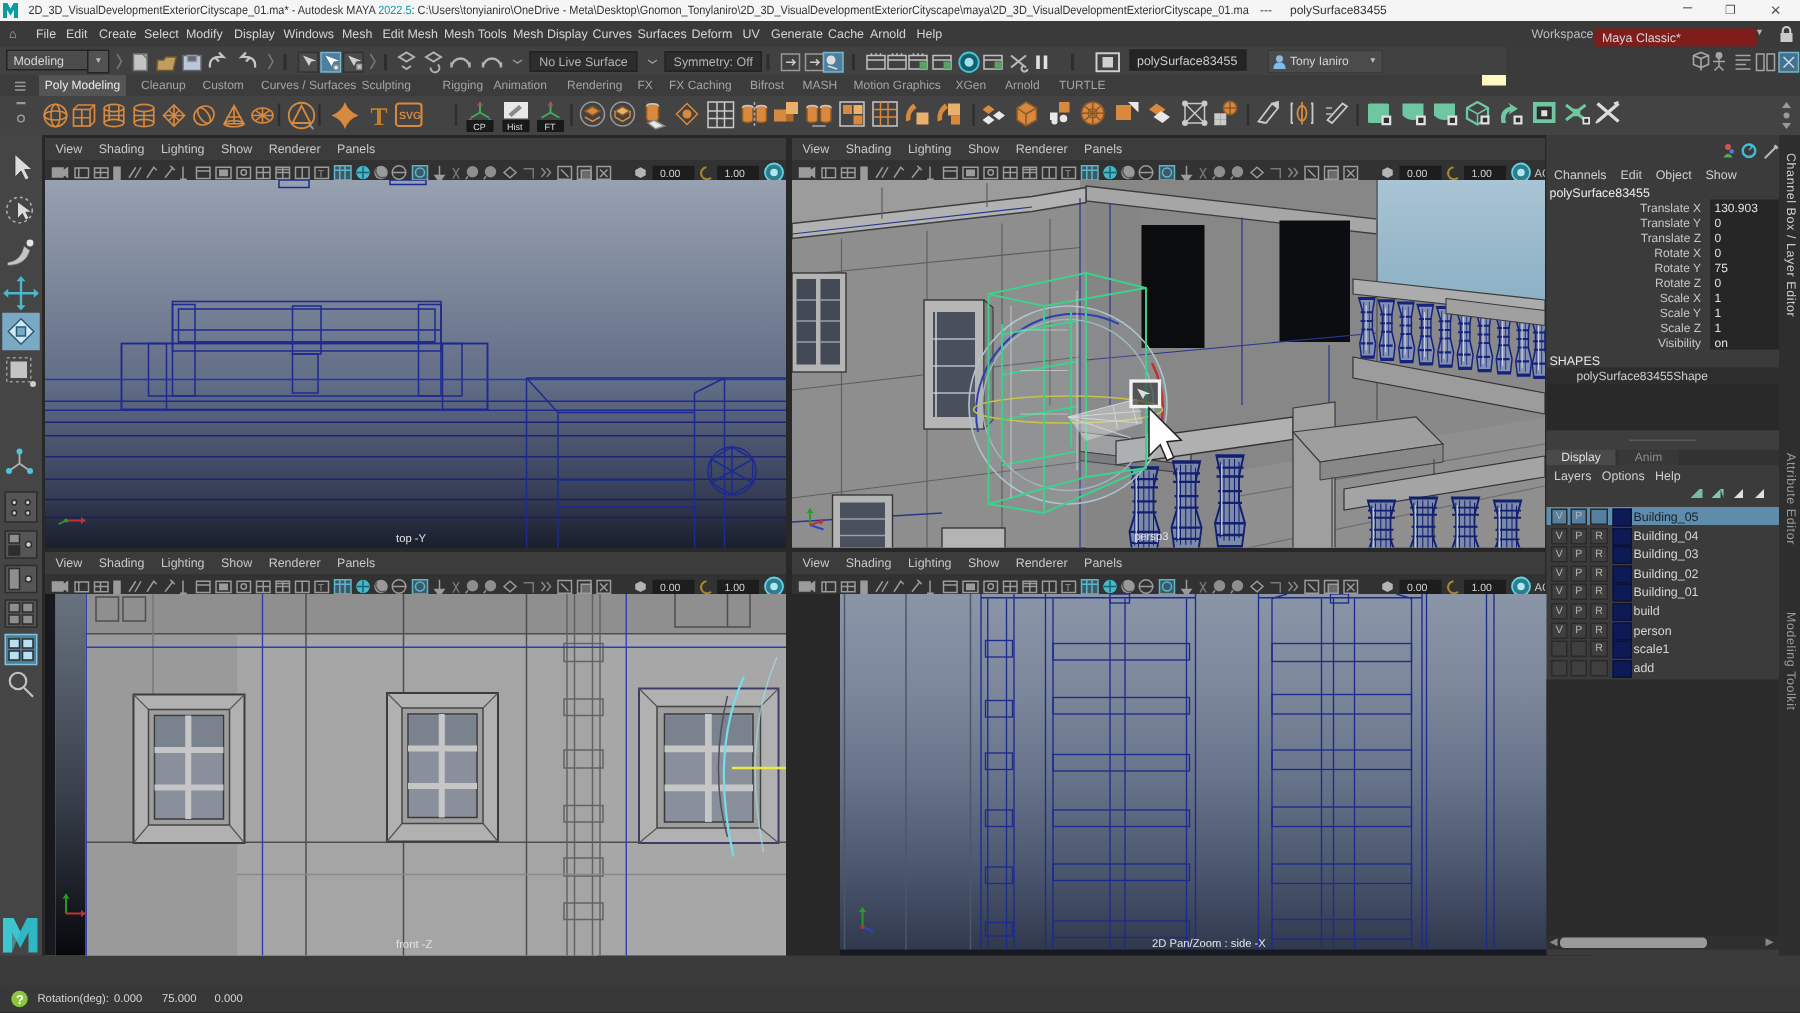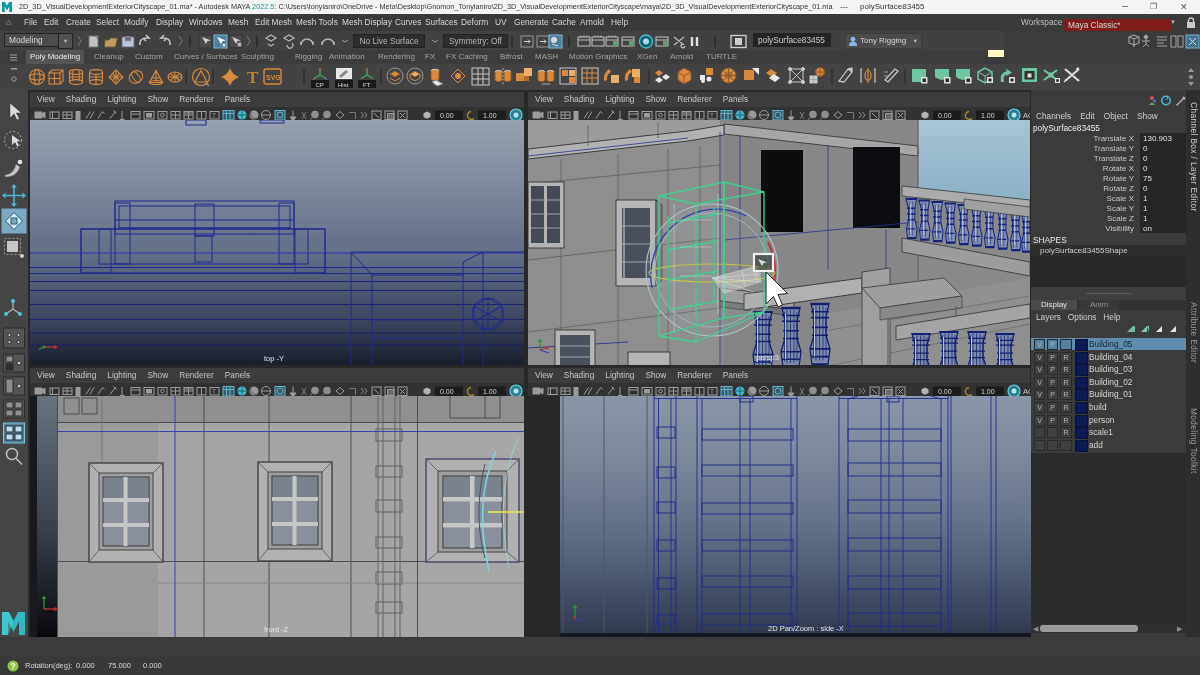--- a/index.html
+++ b/index.html
@@ -142,21 +142,21 @@
       </g>
     </svg>
     <div class="fld" style="left:353px;top:3px;width:62px;text-align:center">No Live Surface</div>
     <div class="fld" style="left:443px;top:3px;width:55px;text-align:center">Symmetry: Off</div>
     <div class="fld" style="left:753px;top:2px;width:68px;height:12px;background:#242424;color:#cccccc">polySurface83455</div>
     <div class="abs" style="left:845px;top:2px;width:75px;height:14px;background:#4b4b4b;border:1px solid #3a3a3a">
       <svg class="abs" style="left:2px;top:2px" width="10" height="10" viewBox="0 0 11 11">
           <circle cx="5.5" cy="3.5" r="2.6" fill="#86b9e8"></circle>
           <path d="M1 11 q0 -5 4.5 -5 q4.5 0 4.5 5 z" fill="#86b9e8"></path>
         </svg>
-      <span style="position:absolute;left:14px;top:0;color:#d6d6d6;font-size:8px;line-height:14px">Tony Rigging</span>
+      <span style="position:absolute;left:14px;top:0;color:#d6d6d6;font-size:8px;line-height:14px">Tony Ianiro</span>
       <span style="position:absolute;right:3px;top:0;color:#bbb;font-size:5.5px;line-height:14px">▼</span>
     </div>
     <svg class="abs" style="left:1126px;top:1px" width="74" height="18" viewBox="0 0 74 18">
       <g fill="none" stroke="#a5a5a5">
         <path d="M3 5 l5 -2 5 2 v6 l-5 2 -5 -2 z M3 5 l5 2 5 -2 M8 7 v8" stroke-width="1.1"></path>
         <circle cx="20" cy="5" r="1.8" fill="#a5a5a5"></circle>
           <path d="M16 9 h8 M20 7 v5 m-3 3 l3 -3 3 3"></path>
         <path d="M31 5 h10 M31 8 h10 M31 11 h7 M31 14 h10" stroke-width="1.1"></path>
         <rect x="45" y="4" width="5" height="11"></rect>
           <rect x="52" y="4" width="5" height="11"></rect>
@@ -903,21 +903,21 @@
       </div>
     <div class="chrow" style="top:124px">
         <span class="chlab">Scale Z</span>
         <span class="chval">1</span>
       </div>
     <div class="chrow" style="top:134px">
         <span class="chlab">Visibility</span>
         <span class="chval">on</span>
       </div>
     <div class="abs" style="left:2px;top:145px;color:#e6e6e6;font-size:8.3px">SHAPES</div>
-    <div class="abs" style="left:0;top:155px;width:155px;height:11px;background:#2d2d2d;line-height:11px"><span style="margin-left:9px">polySurface83455Shape</span></div>
+    <div class="abs" style="left:0;top:155px;width:155px;height:11px;background:#2d2d2d;line-height:11px"><span style="margin-left:20px">polySurface83455Shape</span></div>
     <div class="abs" style="left:0;top:166px;width:155px;height:31px;background:#292929"></div>
     <div class="abs" style="left:0;top:197px;width:155px;height:13px;background:#3e3e3e">
         <div style="position:absolute;left:55px;top:6px;width:45px;height:1px;background:#5a5a5a"></div>
       </div>
     <div class="abs" style="left:0;top:210px;width:155px;height:10px;background:#323232">
       <span class="abs" style="left:0;top:0;width:46px;height:10px;background:#4a4a4a;text-align:center;line-height:10px;color:#e2e2e2">Display</span>
       <span class="abs" style="left:48px;top:0;width:40px;height:10px;background:#383838;text-align:center;line-height:10px;color:#8e8e8e">Anim</span>
     </div>
     <div class="abs" style="left:5px;top:222px;font-size:8.3px">Layers&nbsp;&nbsp;&nbsp;Options&nbsp;&nbsp;&nbsp;Help</div>
     <svg class="abs" style="left:93px;top:233px" width="58" height="12" viewBox="0 0 58 12">

